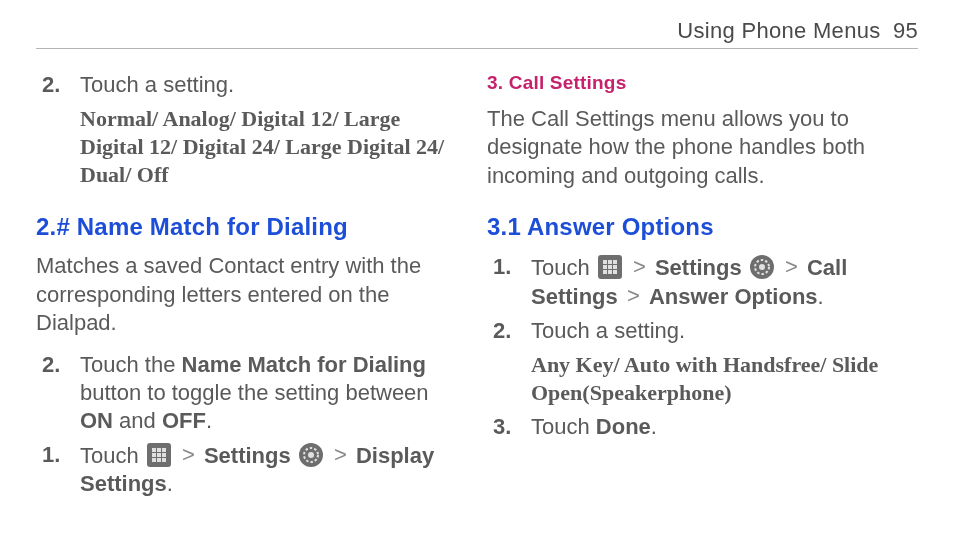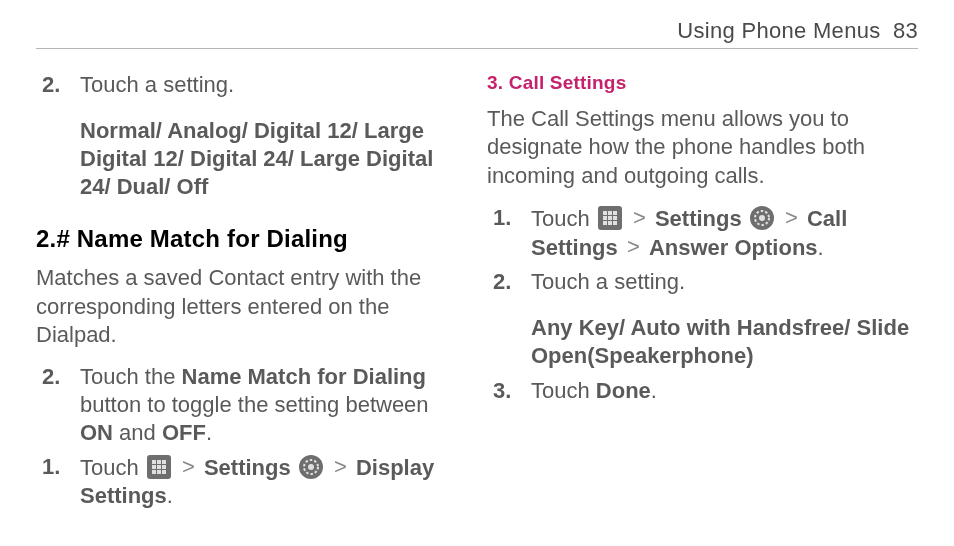--- a/index.html
+++ b/index.html
@@ -54,28 +54,29 @@
   .ol > li::before {
     content: attr(data-marker);
     position: absolute;
     left: -36px;
     top: 0;
     font-weight: 600;
     color: #5a5a5a;
   }
   .sub {
     display: block;
-    margin-top: 18px;
+    margin-top: 6px;
     font-weight: 600;
     color: #5a5a5a;
+    font-family: Liberation Serif, serif;
   }
   .h-red {
     font-size: 24px;
     font-weight: 600;
-    color: #000000;
+    color: #1d4ed8;
     margin: 22px 0 10px 0;
     letter-spacing: 0.2px;
   }
   .h-red-big {
     font-size: 19px;
     font-weight: 700;
     color: #c6216c;
     margin: 0 0 10px 0;
     letter-spacing: 0.2px;
   }
@@ -97,21 +98,21 @@
     vertical-align: 1px;
   }
 </style>
 </head>
 <body>
 
 <div class="page">
 
   <div class="header">
     <span>Using Phone Menus</span>
-    <span class="pagenum">83</span>
+    <span class="pagenum">95</span>
   </div>
 
   <div class="columns">
 
     <div class="col">
 
       <ol class="ol">
         <li data-marker="2.">
           <span>Touch a setting.</span>
           <span class="sub">Normal/ Analog/ Digital 12/ Large Digital 12/ Digital 24/ Large Digital 24/ Dual/ Off</span>
@@ -153,20 +154,21 @@
       </ol>
 
     </div>
 
     <div class="col">
 
       <div class="h-red-big">3. Call Settings</div>
 
       <div class="para">The Call Settings menu allows you to designate how the phone handles both incoming and outgoing calls.</div>
 
+      <div class="h-red">3.1 Answer Options</div>
 
 
       <ol class="ol">
         <li data-marker="1.">
           <span>Touch </span><span class="icon">
               <svg width="24" height="24" viewBox="0 0 24 24">
                 <rect x="0" y="0" width="24" height="24" rx="3" fill="#6e6e6e"></rect>
                 <g fill="#e0e0e0">
                   <rect x="5" y="5" width="4" height="4"></rect>
                   <rect x="10" y="5" width="4" height="4"></rect>

